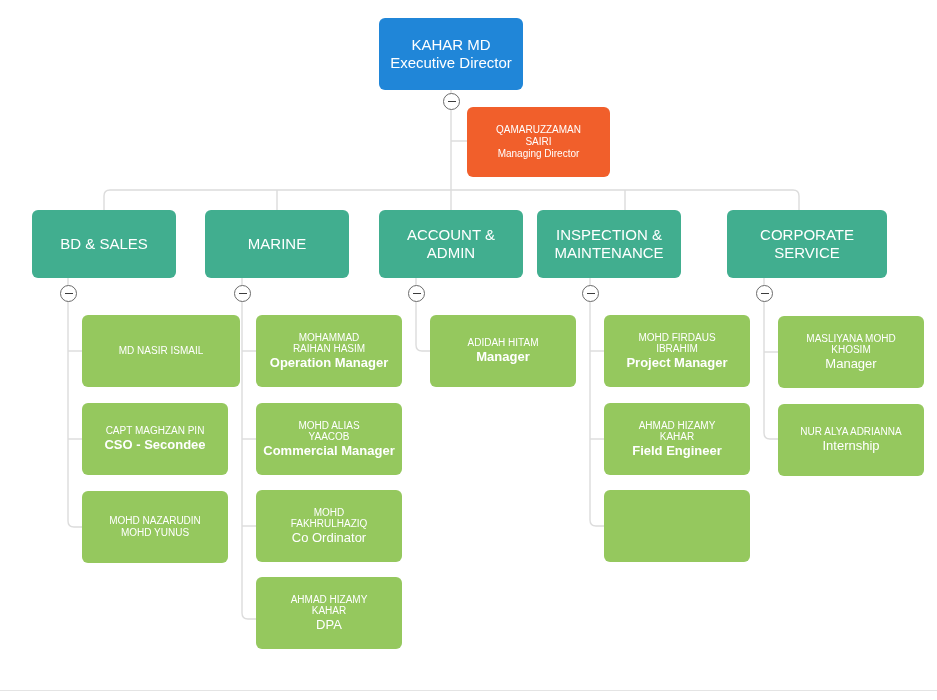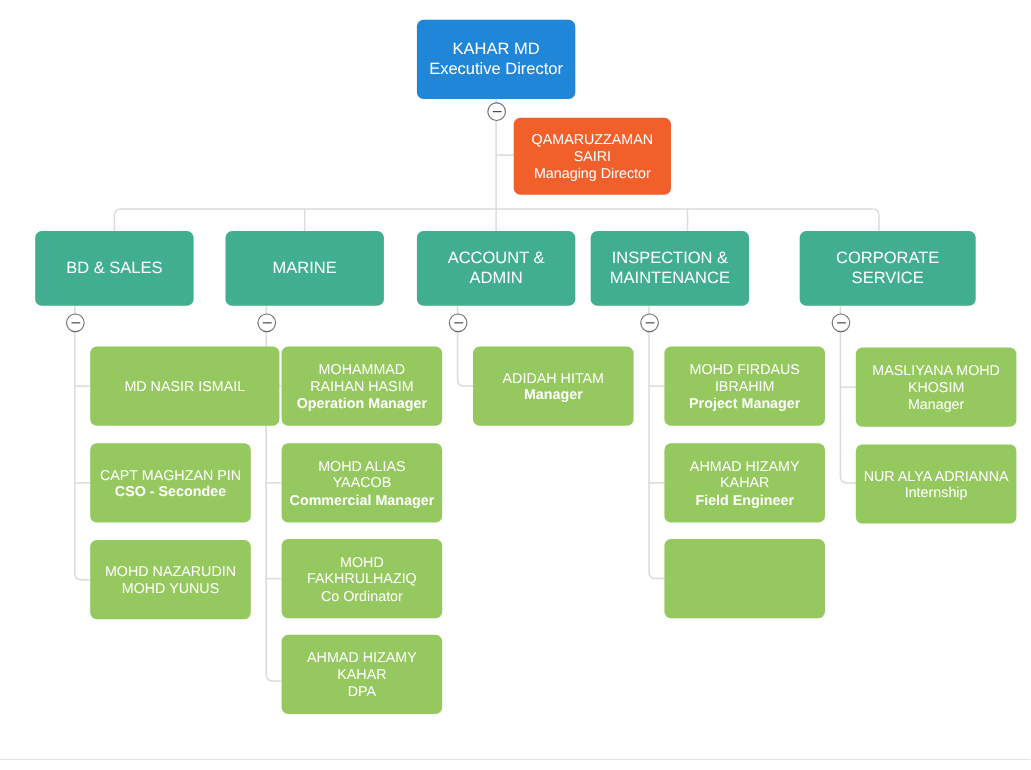--- a/index.html
+++ b/index.html
@@ -24,21 +24,21 @@
     display:flex;
     flex-direction:column;
     align-items:center;
     justify-content:center;
     text-align:center;
     line-height:1.18;
     overflow:hidden;
     padding:2px 4px;
   }
   .node .ln{display:block;white-space:nowrap;}
-  .node .name{font-size:13px;font-weight:400;}
+  .node .name{font-size:10px;font-weight:400;}
   .node .role{font-size:13px;font-weight:700;}
   .node .role-reg{font-size:13px;font-weight:400;}
   .root{background:#2086d8;}
   .root .name{font-size:15px;}
   .md{background:#f15f2b;}
   .dept{background:#41ae8f;font-size:15px;}
   .dept .name{font-size:15px;}
   .leaf{background:#95c85e;}
 
   .toggle{
@@ -142,21 +142,21 @@
   <div class="toggle" style="left:408px;top:285px;">
     <span class="bar"></span>
     </div>
   <div class="toggle" style="left:582px;top:285px;">
     <span class="bar"></span>
     </div>
   <div class="toggle" style="left:756px;top:285px;">
     <span class="bar"></span>
     </div>
 
-  <div class="node leaf" style="left:82px;top:315px;width:172px;height:72px;">
+  <div class="node leaf" style="left:82px;top:315px;width:158px;height:72px;">
     <span class="ln name">MD NASIR ISMAIL</span>
 
   </div>
   <div class="node leaf" style="left:82px;top:403px;width:146px;height:72px;">
     <span class="ln name">CAPT MAGHZAN PIN</span>
 
     <span class="ln role">CSO - Secondee</span>
   </div>
   <div class="node leaf" style="left:82px;top:491px;width:146px;height:72px;">
     <span class="ln name">MOHD NAZARUDIN</span>

